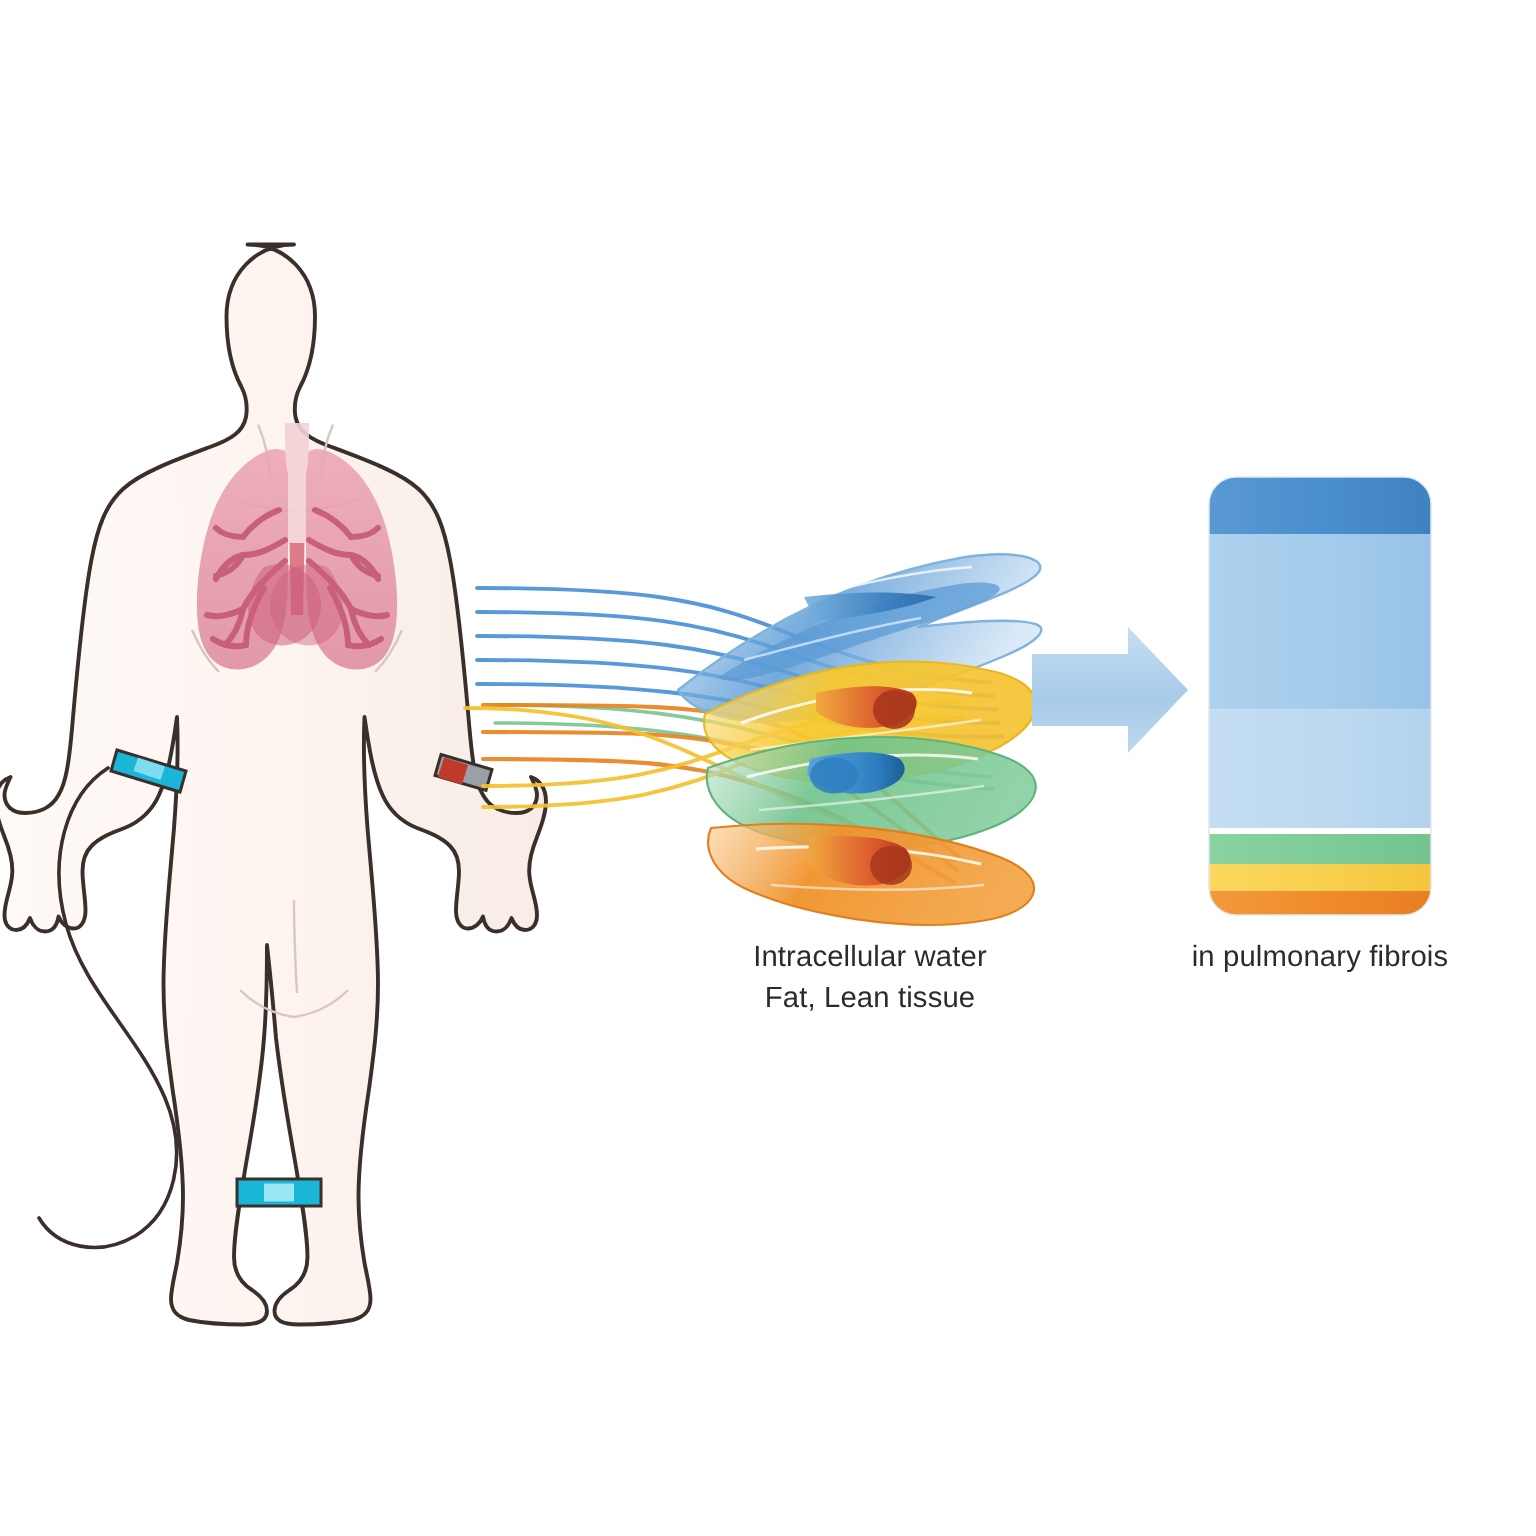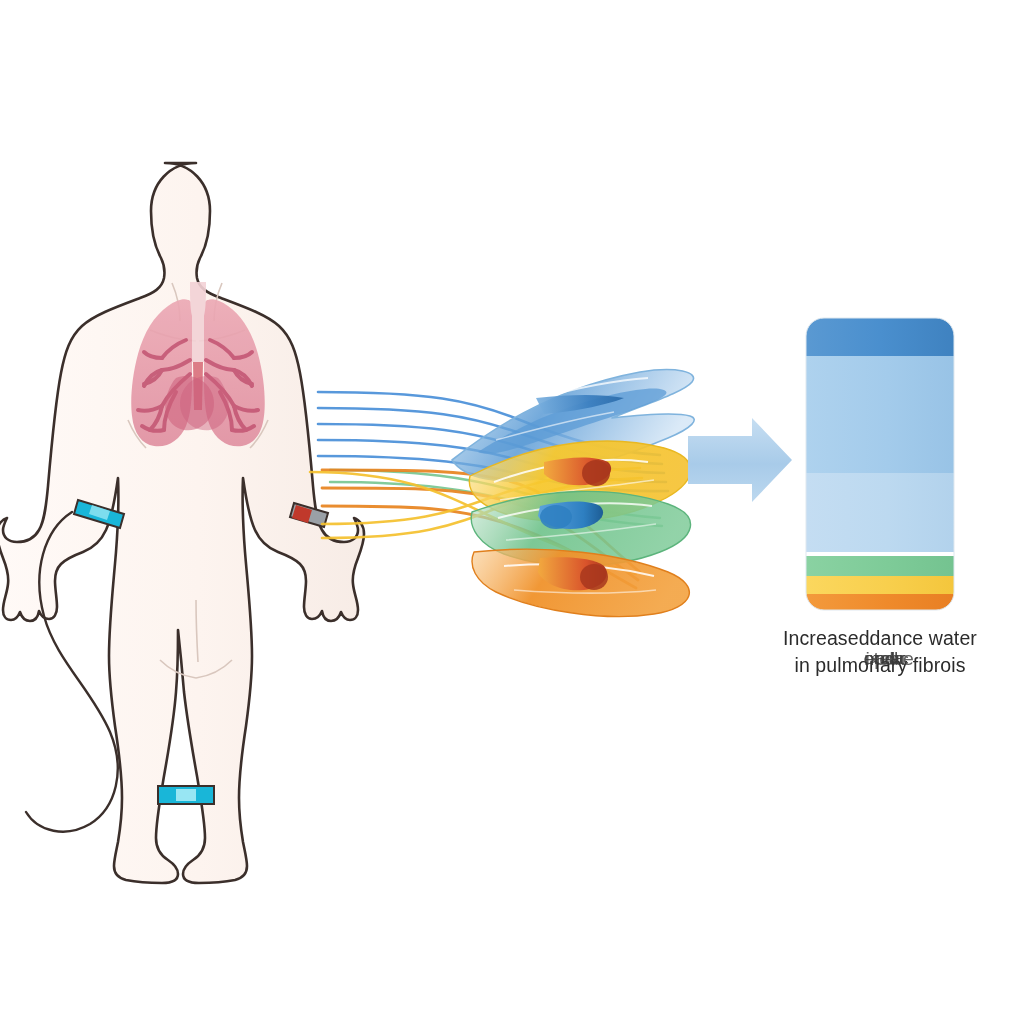--- a/index.html
+++ b/index.html
@@ -394,19 +394,22 @@
       <rect x="806" y="356" width="148" height="117" fill="url(#sBlueMid)"></rect>
       <rect x="806" y="473" width="148" height="79" fill="url(#sBlueLight)"></rect>
       <rect x="806" y="552" width="148" height="4" fill="#ffffff"></rect>
       <rect x="806" y="556" width="148" height="20" fill="url(#sGreen)"></rect>
       <rect x="806" y="576" width="148" height="18" fill="url(#sYellow)"></rect>
       <rect x="806" y="594" width="148" height="22" fill="url(#sOrange)"></rect>
     </g>
     <rect x="806" y="318" width="148" height="292" rx="18" ry="18" fill="none" stroke="#dfe8ef" stroke-width="1"></rect>
   </svg>
 
+  <div class="caption" id="caption-left">
+    <span>Intracellular water</span>
+    <span class="l2">Fat, Lean tissue</span>
+  </div>
 
   <div class="caption" id="caption-right">
-    <span><span>Increased</span><span class="smudge"><i>extracellular</i><i class="b">impedance</i></span><span>dance water</span></span>
     <span class="l2">in pulmonary fibrois</span>
   </div>
 
 </div>
 
 </body></html>

